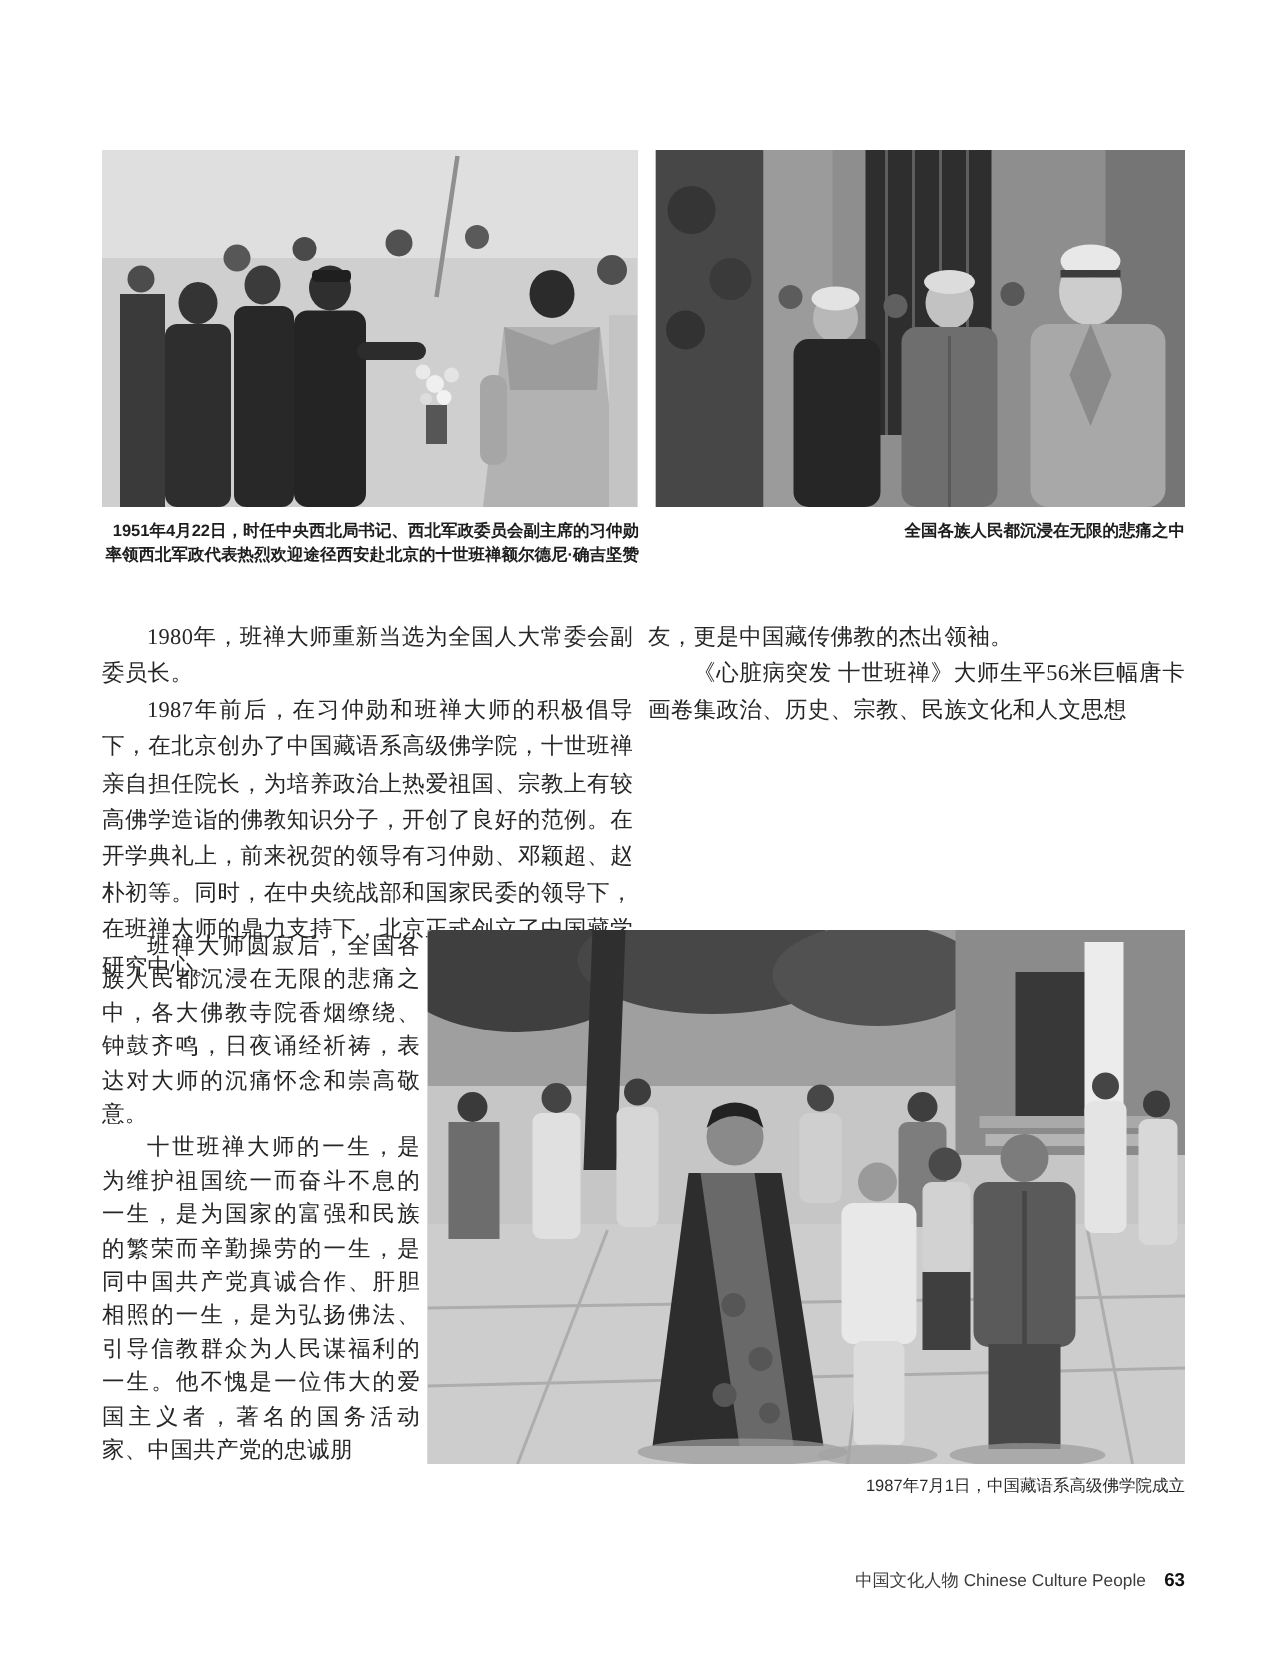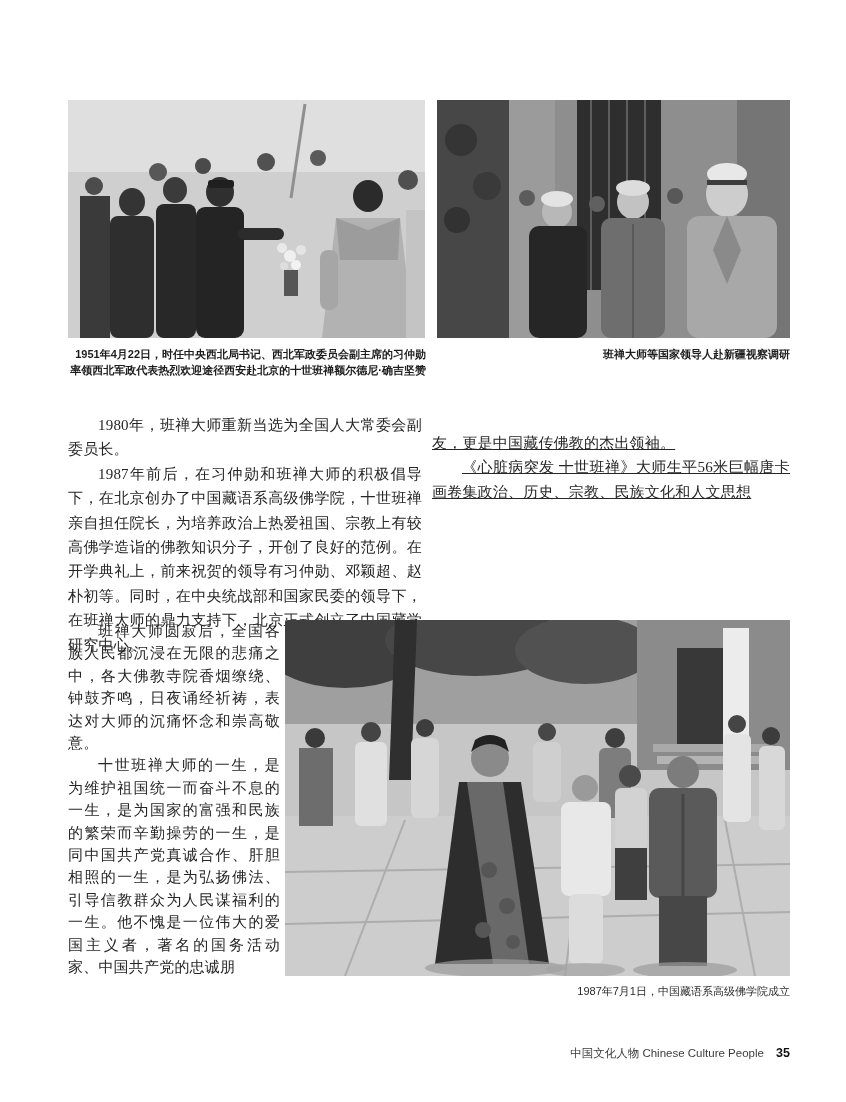--- a/index.html
+++ b/index.html
@@ -110,33 +110,33 @@
     <ellipse cx="290" cy="94" rx="21" ry="23" fill="#cdcdcd"></ellipse>
     <ellipse cx="290" cy="74" rx="20" ry="11" fill="#e8e8e8"></ellipse>
     <rect x="270" y="80" width="40" height="5" fill="#3d3d3d"></rect>
     <rect x="250" y="116" width="90" height="122" rx="12" fill="#a8a8a8"></rect>
     <polygon points="290,116 276,150 290,184 304,150" fill="#8a8a8a"></polygon>
   </svg>
 </div>
 
 <div class="caption" style="left:68px;top:347px;width:358px;">1951年4月22日，时任中央西北局书记、西北军政委员会副主席的习仲勋率领西北军政代表热烈欢迎途径西安赴北京的十世班禅额尔德尼·确吉坚赞</div>
 
-<div class="caption" style="left:437px;top:347px;width:353px;">班禅大师等国家领导人赴新疆视察调研</div>
+<div class="caption" style="left:437px;top:347px;width:353px;">全国各族人民都沉浸在无限的悲痛之中</div>
 
 <div class="col col-wide" style="left:68px;top:413px;width:354px;">
   <p>1980年，班禅大师重新当选为全国人大常委会副委员长。</p>
   <p>1987年前后，在习仲勋和班禅大师的积极倡导下，在北京创办了中国藏语系高级佛学院，十世班禅亲自担任院长，为培养政治上热爱祖国、宗教上有较高佛学造诣的佛教知识分子，开创了良好的范例。在开学典礼上，前来祝贺的领导有习仲勋、邓颖超、赵朴初等。同时，在中央统战部和国家民委的领导下，在班禅大师的鼎力支持下，北京正式创立了中国藏学研究中心。</p>
 </div>
 
 <div class="col col-narrow" style="left:68px;top:620px;width:212px;">
   <p>班禅大师圆寂后，全国各族人民都沉浸在无限的悲痛之中，各大佛教寺院香烟缭绕、钟鼓齐鸣，日夜诵经祈祷，表达对大师的沉痛怀念和崇高敬意。</p>
   <p>十世班禅大师的一生，是为维护祖国统一而奋斗不息的一生，是为国家的富强和民族的繁荣而辛勤操劳的一生，是同中国共产党真诚合作、肝胆相照的一生，是为弘扬佛法、引导信教群众为人民谋福利的一生。他不愧是一位伟大的爱国主义者，著名的国务活动家、中国共产党的忠诚朋</p>
 </div>
 
-<div class="col col-wide" style="left:432px;top:431px;width:358px;text-decoration:underline;">
+<div class="col col-wide" style="left:432px;top:413px;width:358px;">
   <p class="cont">友，更是中国藏传佛教的杰出领袖。</p>
   <p>《心脏病突发 十世班禅》大师生平56米巨幅唐卡画卷集政治、历史、宗教、民族文化和人文思想</p>
 </div>
 
 <div class="photo" style="left:285px;top:620px;width:505px;height:356px;">
   <svg width="505" height="356" viewBox="0 0 505 356">
     <rect width="505" height="356" fill="#c6c6c6"></rect>
     <rect width="505" height="104" fill="#9f9f9f"></rect>
 
     <ellipse cx="60" cy="28" rx="80" ry="40" fill="#3f3f3f"></ellipse>
@@ -198,14 +198,14 @@
     <ellipse cx="400" cy="350" rx="52" ry="8" fill="#9b9b9b" opacity="0.7"></ellipse>
   </svg>
 </div>
 
 <div class="caption light" style="left:285px;top:984px;width:505px;text-align:right;">1987年7月1日，中国藏语系高级佛学院成立</div>
 
 <div class="footer">
   <span>中国文化人物</span>
   <span> </span>
   <span>Chinese Culture People</span>
-  <span class="pagenum">35</span>
+  <span class="pagenum">63</span>
 </div>
 
 </body></html>

